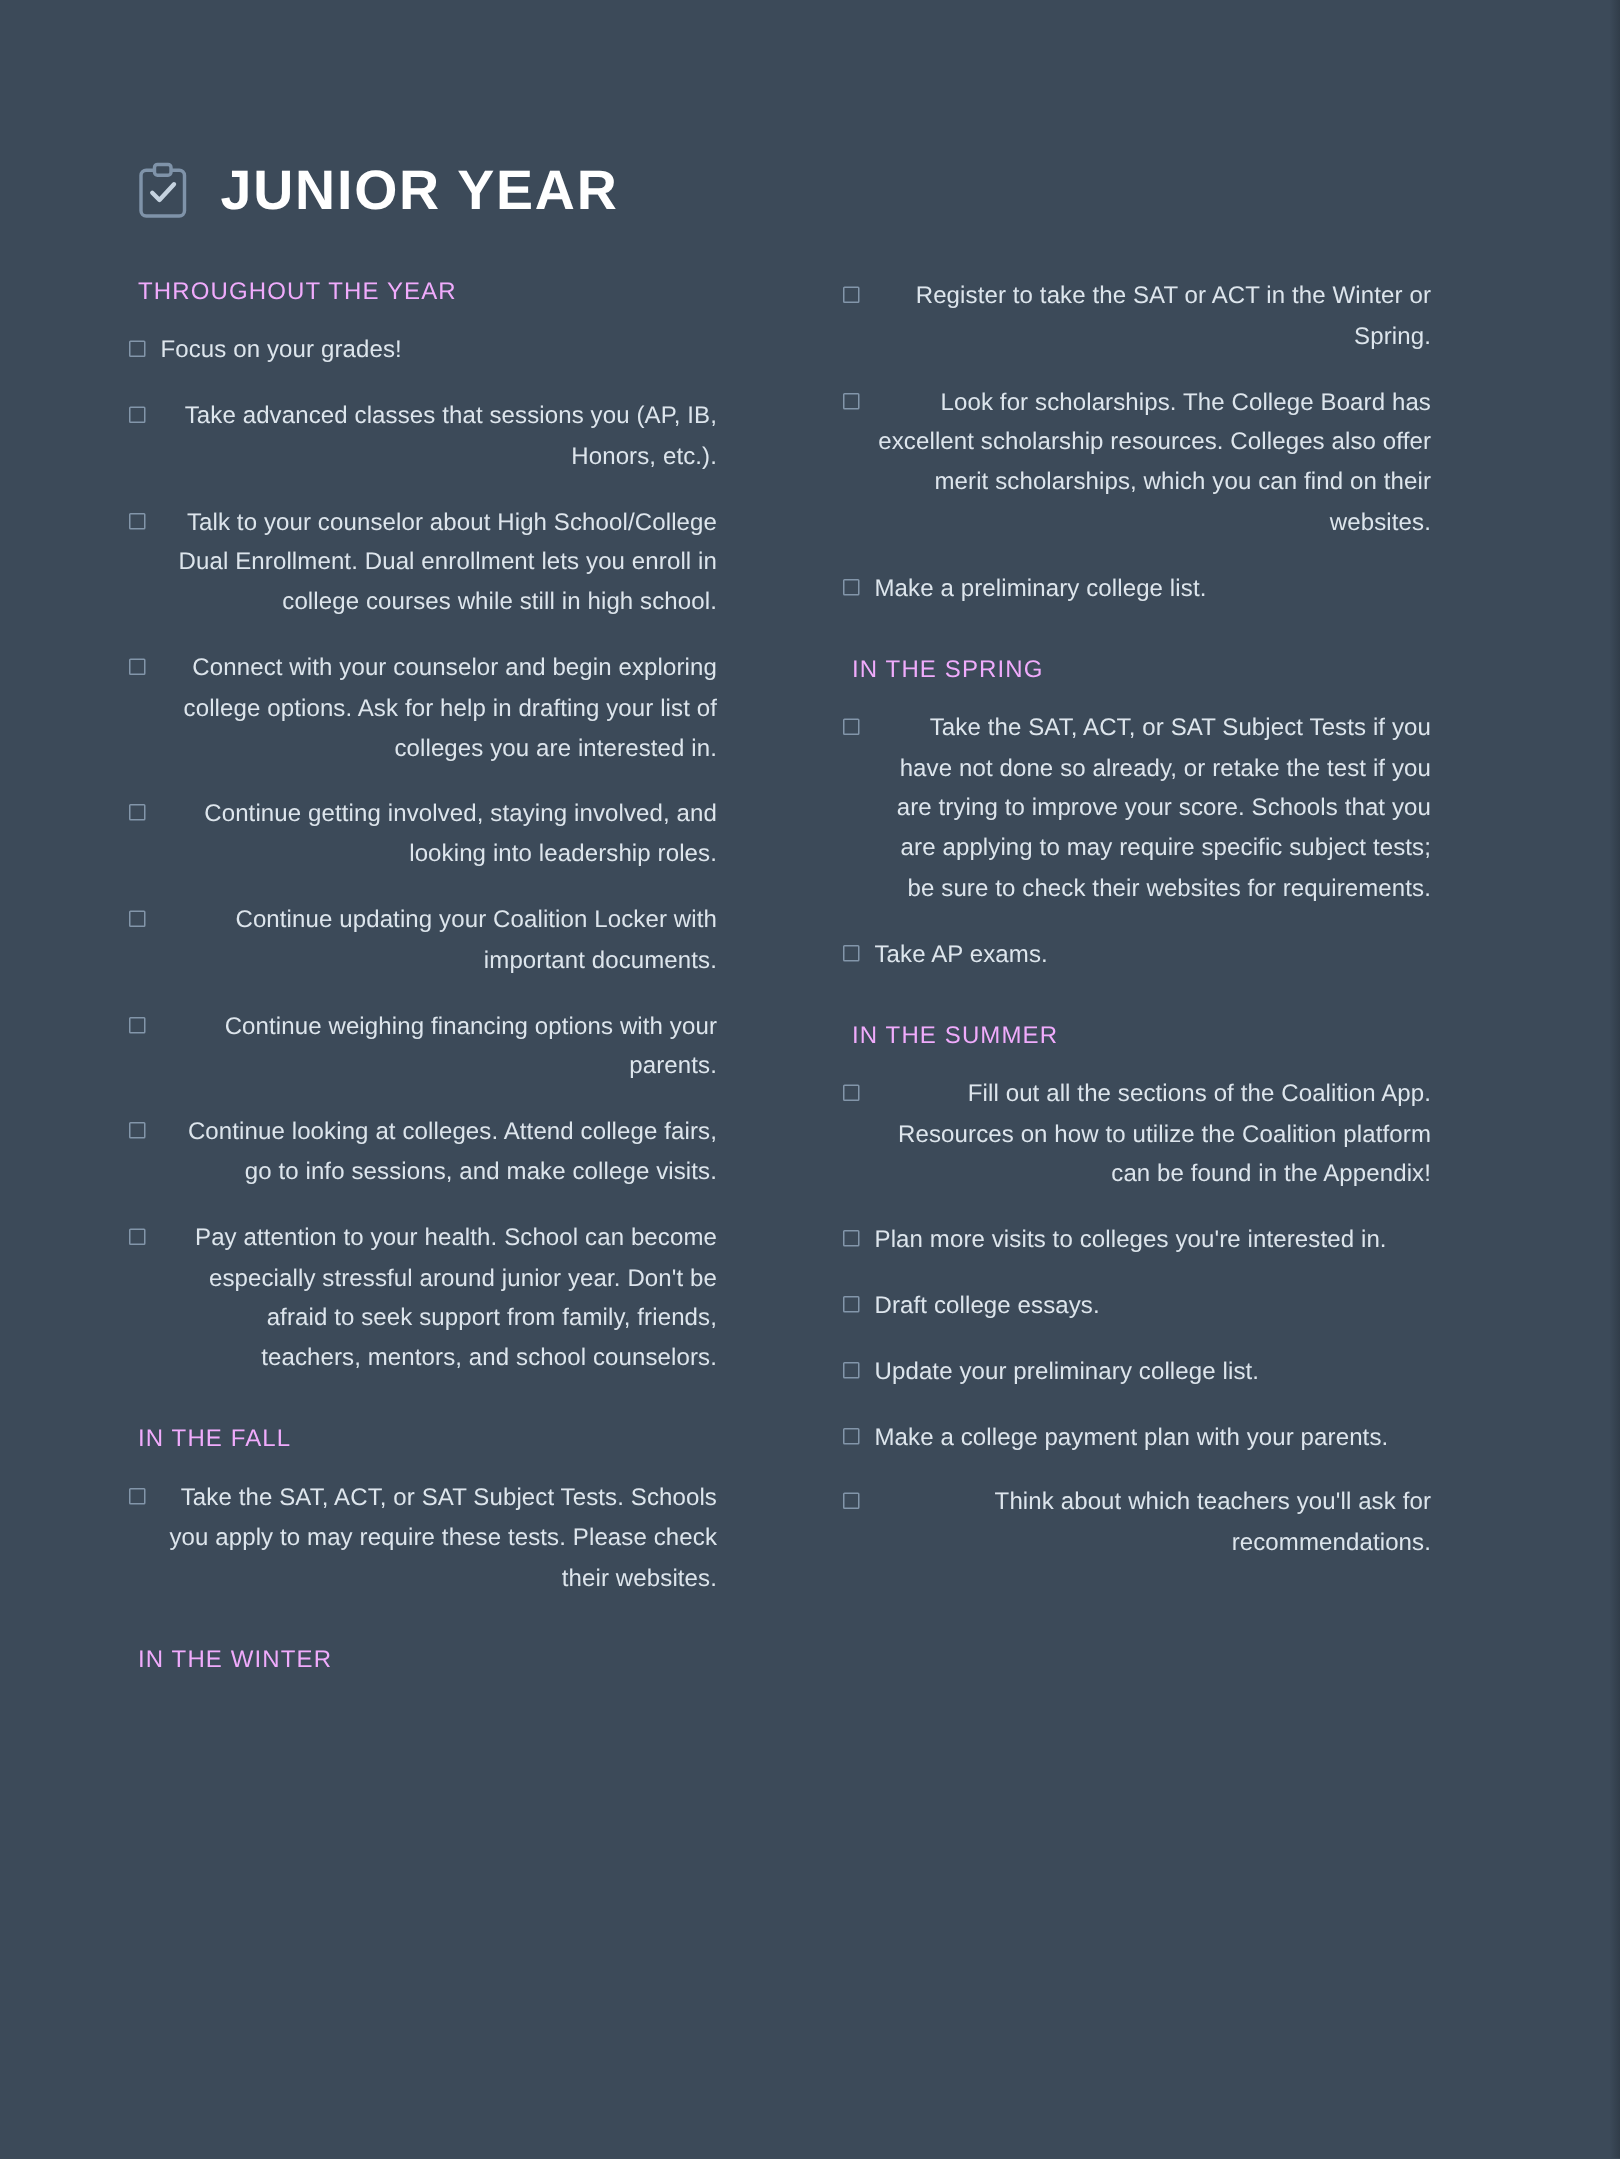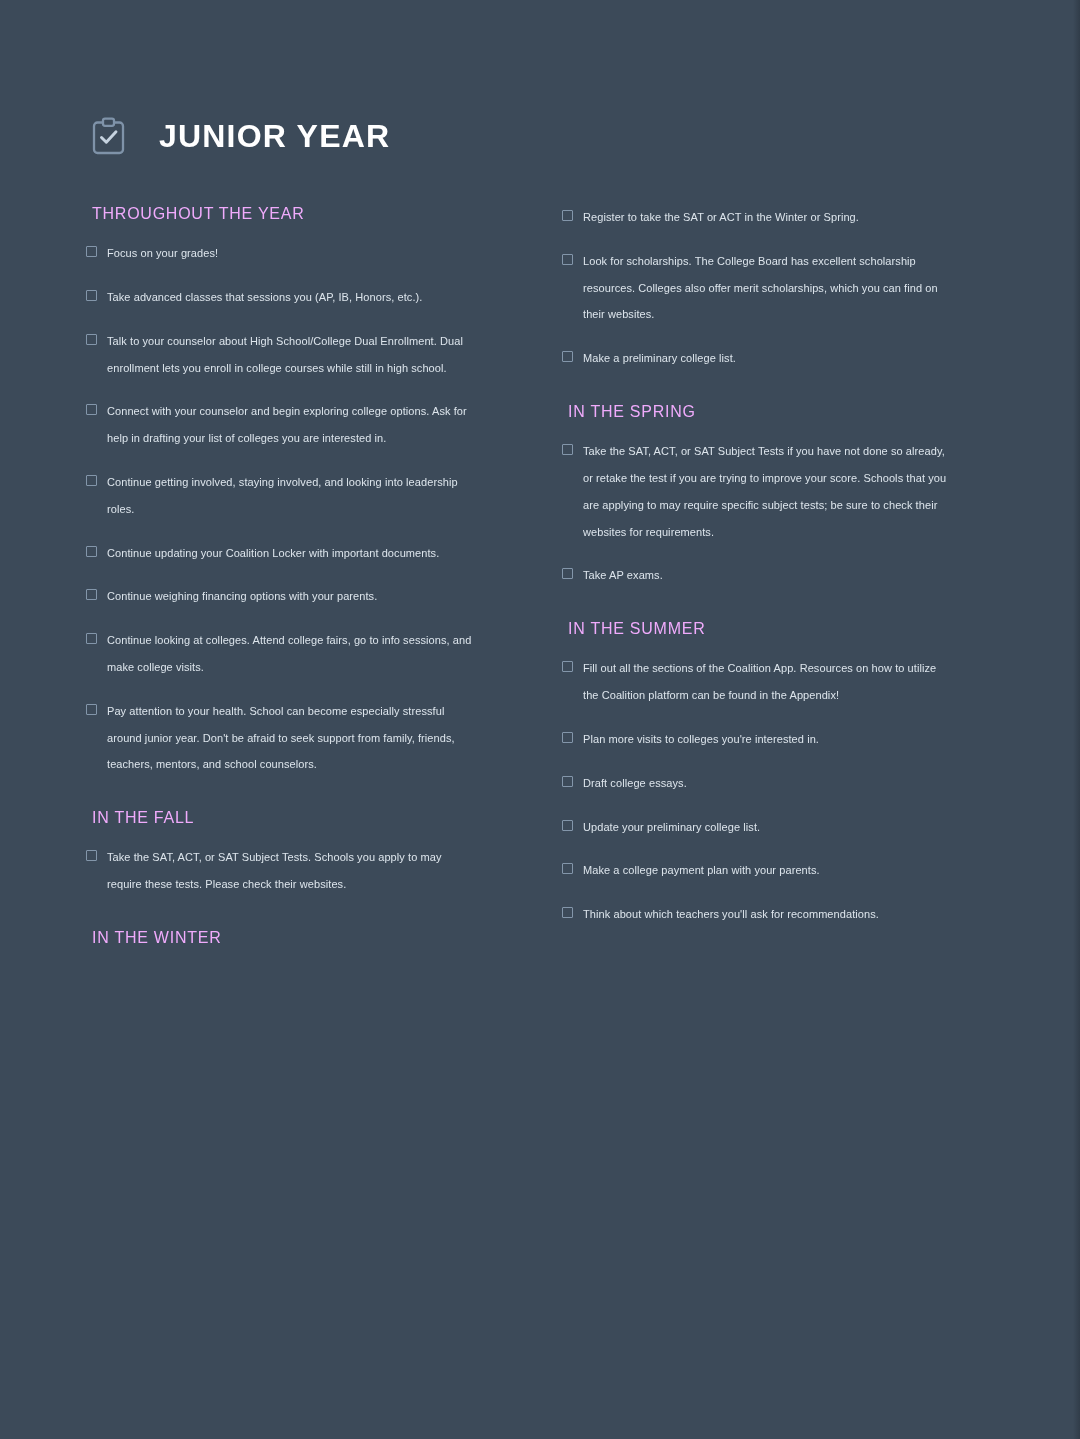--- a/index.html
+++ b/index.html
@@ -45,26 +45,26 @@
     margin-bottom: 36px;
     padding-left: 6px;
   }
   .clipboard-icon {
     width: 33px;
     height: 38px;
     flex: 0 0 auto;
     display: block;
   }
   .doc-title {
-    font-size: 32px;
+    font-size: 37px;
     font-weight: 700;
     letter-spacing: 1.2px;
     color: #ffffff;
     line-height: 1;
-    margin: 16px;
+    margin: 4px;
   }
 
   
   .columns {
     display: flex;
     gap: 84px;
     align-items: flex-start;
   }
   .column {
     width: 392px;
@@ -105,25 +105,26 @@
     height: 11px;
     margin-top: 6px;
     border: 1.3px solid #8fa3b8;
     border-radius: 1px;
     background: transparent;
     opacity: 0.85;
     box-sizing: border-box;
   }
 
   .item-text {
-    font-size: 11px;
+    font-size: 16px;
     line-height: 26.8px;
     color: #dde5ec;
     letter-spacing: 0.08px;
     font-weight: 400;
+    text-align: right;
   }
 
   
   .column > .section + .section { margin-top: 4px; }
 </style>
 </head>
 <body>
 
 <div class="page">
 

